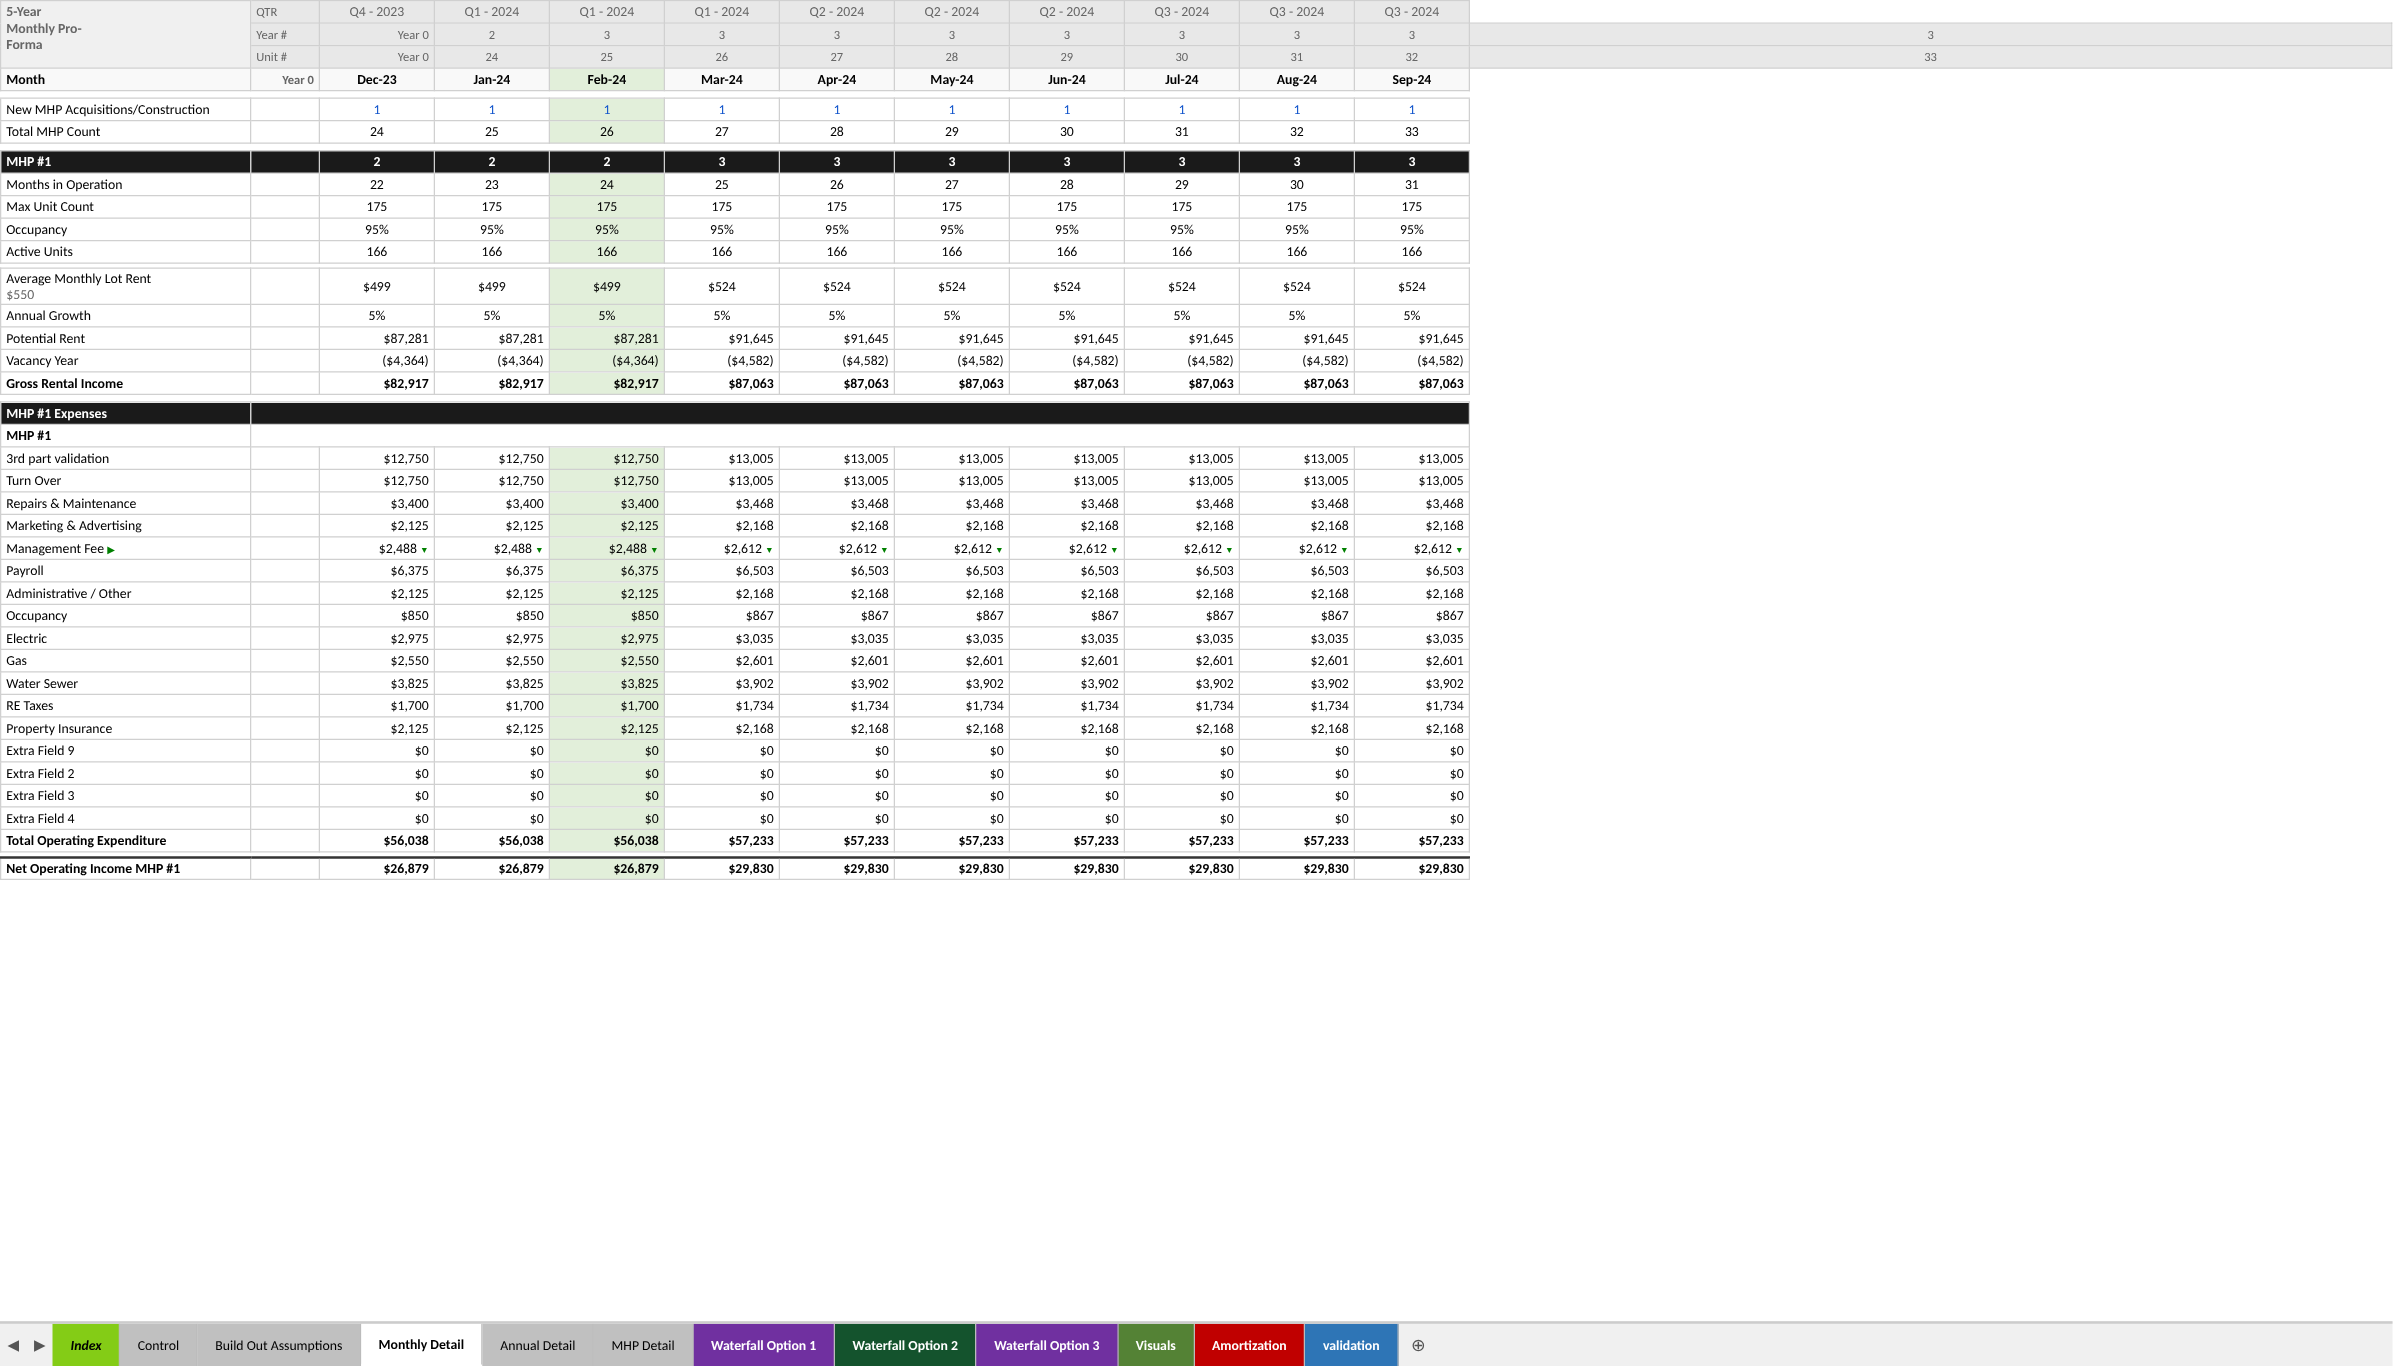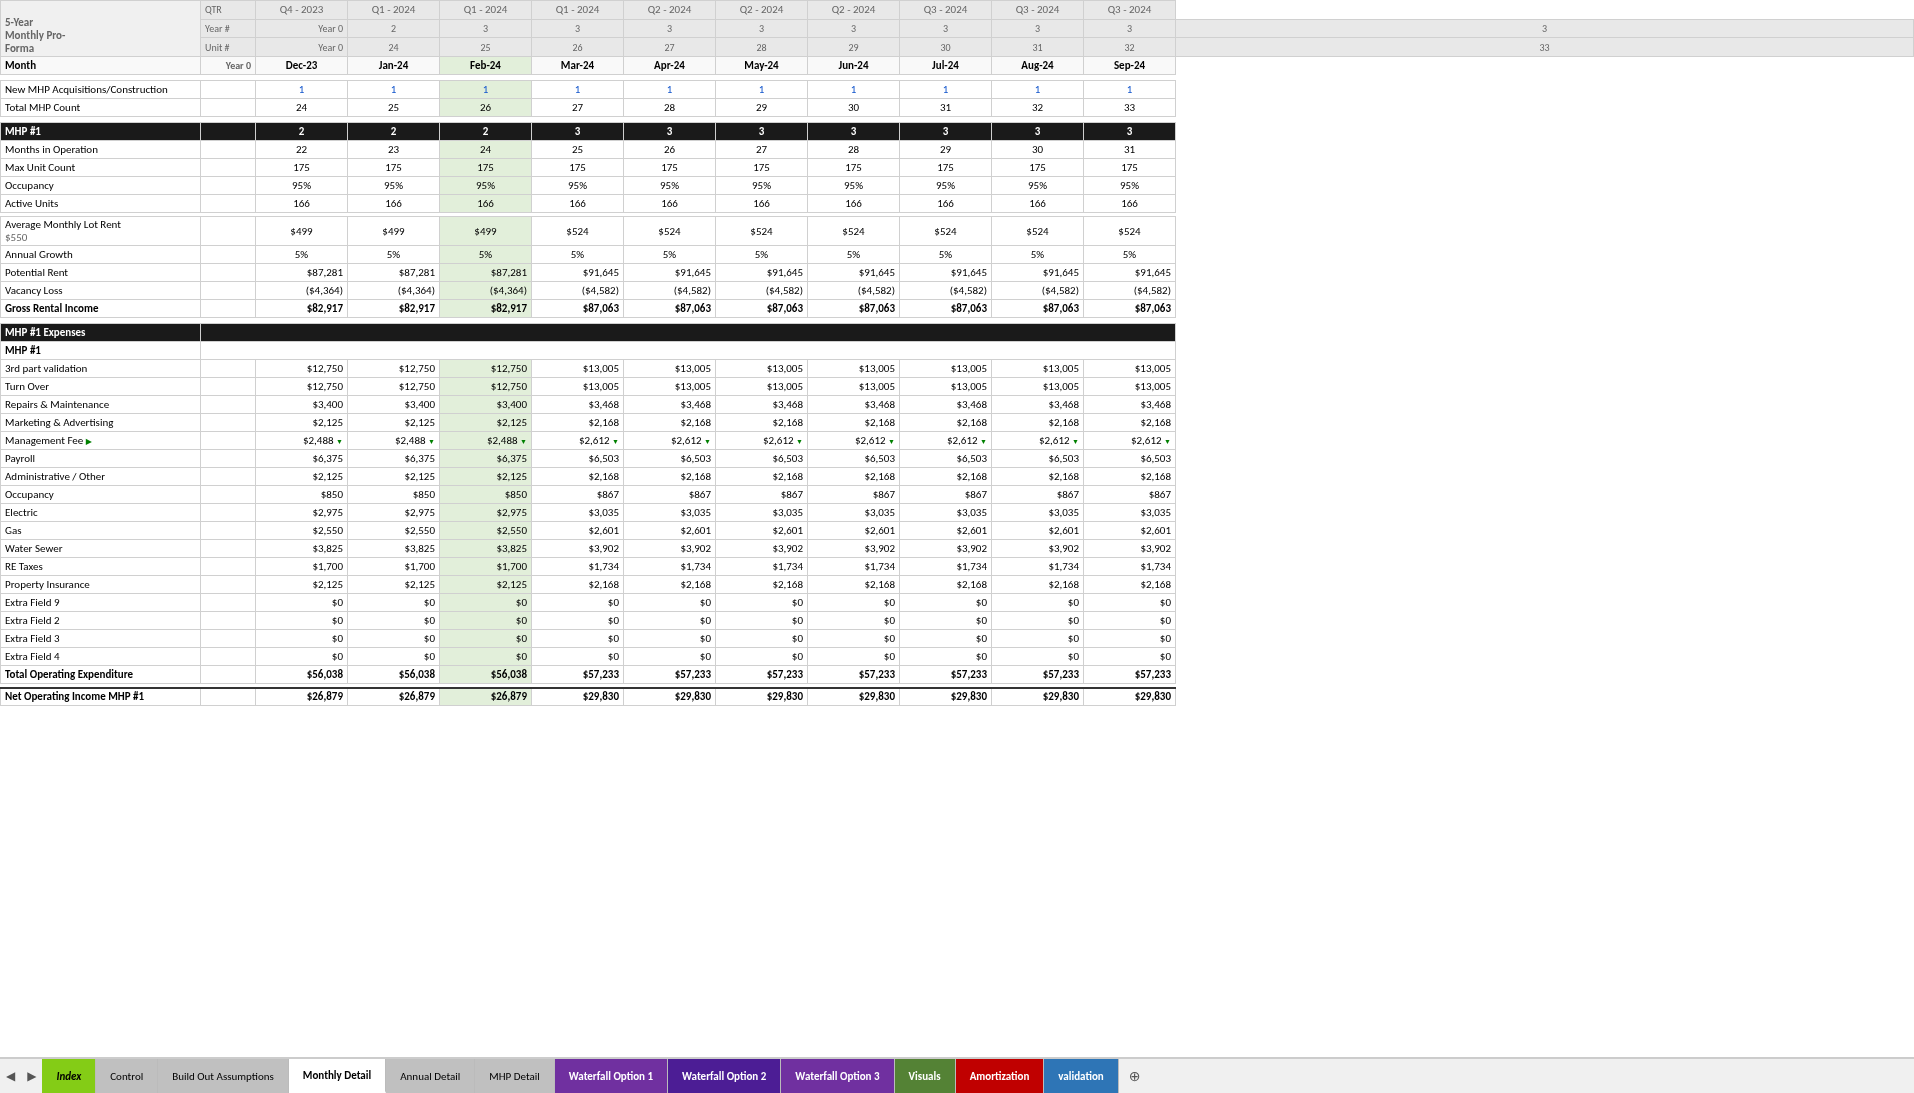--- a/index.html
+++ b/index.html
@@ -81,21 +81,21 @@
       cursor: pointer;
       white-space: nowrap;
       background: #e8e8e8;
       color: #333;
     }
 
     .tab.yellow { background: #84cc16; color: #000; font-weight: bold; font-style: italic; }
     .tab.gray { background: #c0c0c0; color: #000; }
     .tab.monthly-detail { background: #fff; color: #000; font-weight: bold; border-bottom: 2px solid #fff; }
     .tab.purple { background: #7030A0; color: #fff; font-weight: bold; }
-    .tab.purple2 { background: #4c1d95; color: #fff; font-weight: bold; }
+    .tab.purple2 { background: #14532d; color: #fff; font-weight: bold; }
     .tab.purple3 { background: #7030A0; color: #fff; font-weight: bold; }
     .tab.dark-red { background: #C00000; color: #fff; font-weight: bold; }
     .tab.green-vis { background: #548235; color: #fff; font-weight: bold; }
     .tab.light-blue { background: #2E75B6; color: #fff; font-weight: bold; }
 
     .tab-add { 
       display: flex; align-items: center; padding: 0 10px; 
       font-size: 14px; color: #555; cursor: pointer;
     }
 
@@ -126,21 +126,21 @@
       <col style="width:92px">
       <col style="width:92px">
       <col style="width:92px">
       <col style="width:92px">
       <col style="width:92px">
       <col style="width:92px">
     </colgroup>
     <tbody>
 
       <tr class="row-qtr">
-        <td class="left" rowspan="3" style="background:#f0f0f0; font-weight:bold; font-size:11px; vertical-align:top; padding-top:15px;">
+        <td class="left" rowspan="3" style="background:#f0f0f0; font-weight:bold; font-size:11px; vertical-align:top; padding-top:2px;">
           <span>5-Year</span><br>
           <span>Monthly Pro-</span><br>
           <span>Forma</span>
         </td>
         <td class="left col-header" style="color:#666; font-size:10px;">QTR</td>
         <td class="center col-header">Q4 - 2023</td>
         <td class="center col-header">Q1 - 2024</td>
         <td class="center col-header" style="background:#E2EFDA;">Q1 - 2024</td>
         <td class="center col-header">Q1 - 2024</td>
         <td class="center col-header">Q2 - 2024</td>
@@ -352,21 +352,21 @@
         <td class="right">$91,645</td>
         <td class="right">$91,645</td>
         <td class="right">$91,645</td>
         <td class="right">$91,645</td>
         <td class="right">$91,645</td>
         <td class="right">$91,645</td>
         <td class="right">$91,645</td>
       </tr>
 
       <tr>
-        <td class="left">Vacancy Loss</td>
+        <td class="left">Vacancy Year</td>
         <td class="right"></td>
         <td class="right">($4,364)</td>
         <td class="right">($4,364)</td>
         <td class="right" style="background:#E2EFDA;">($4,364)</td>
         <td class="right">($4,582)</td>
         <td class="right">($4,582)</td>
         <td class="right">($4,582)</td>
         <td class="right">($4,582)</td>
         <td class="right">($4,582)</td>
         <td class="right">($4,582)</td>

